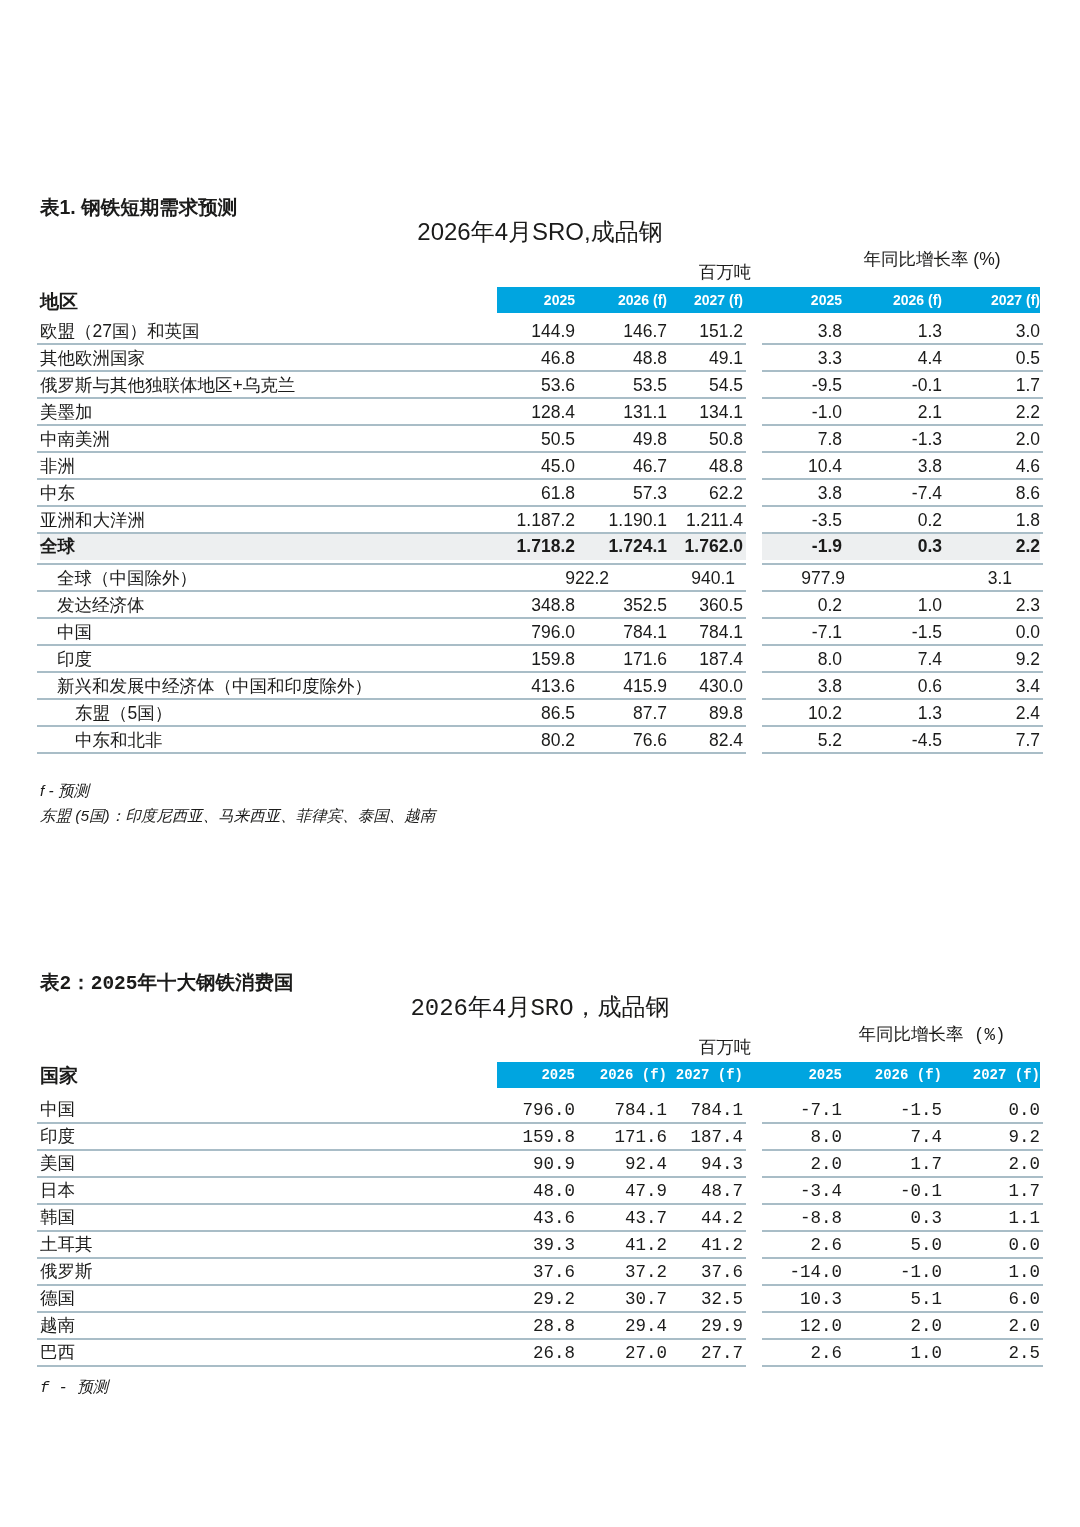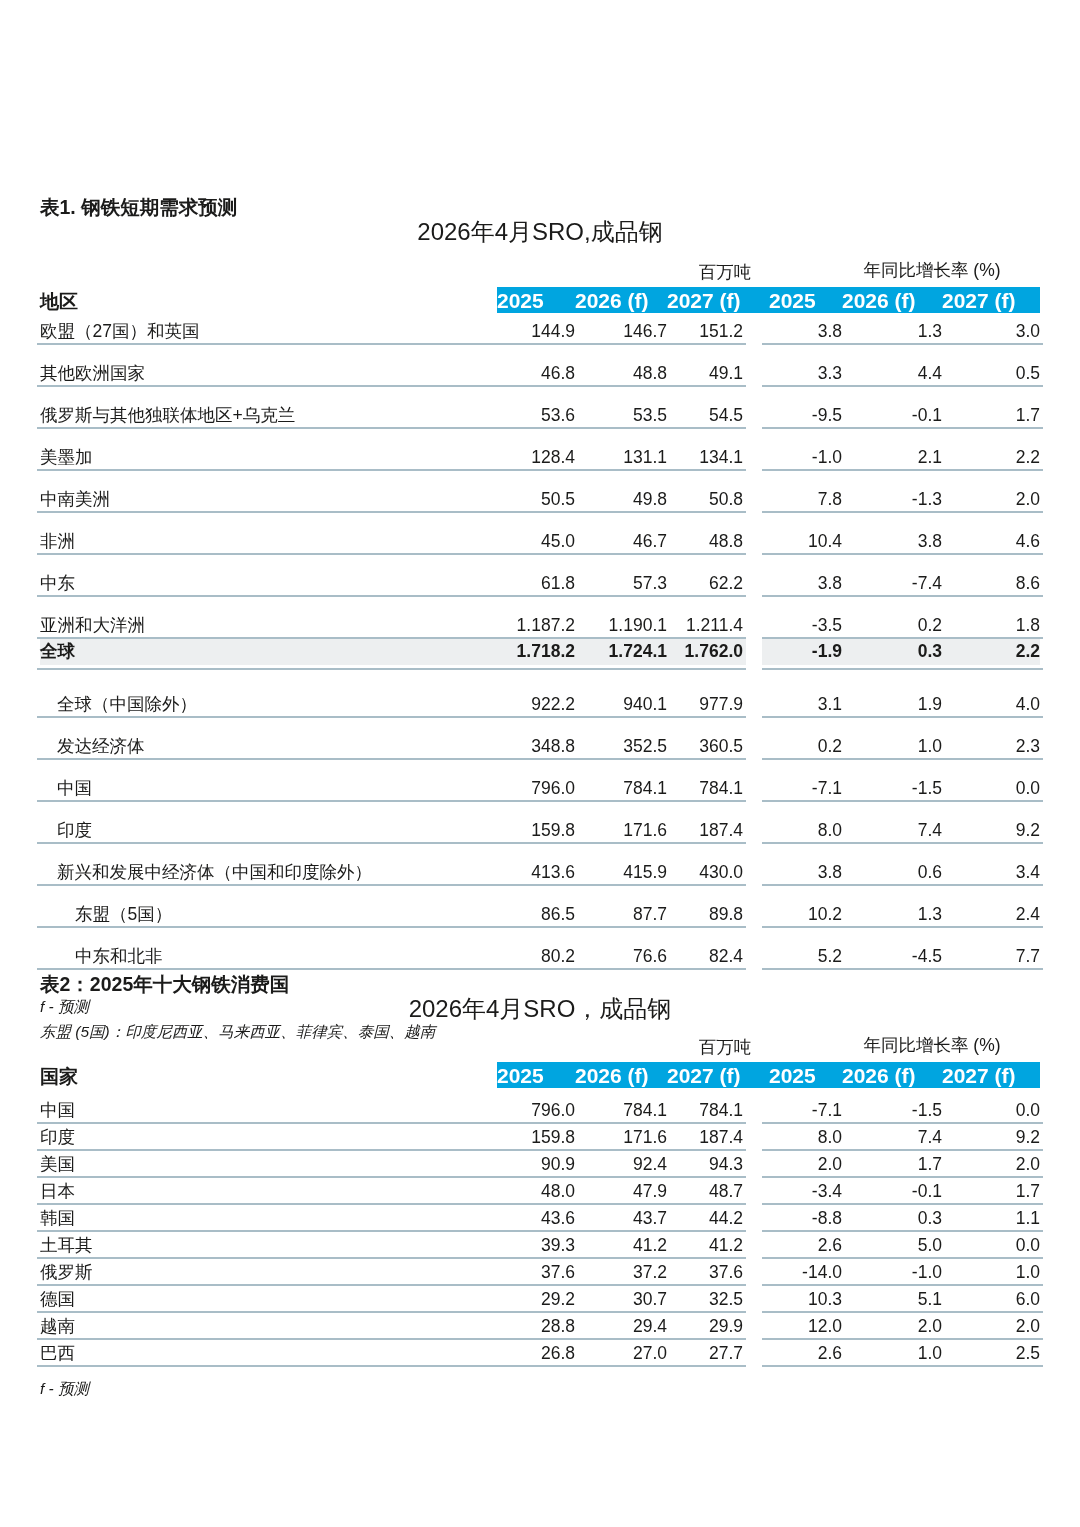--- a/index.html
+++ b/index.html
@@ -9,53 +9,53 @@
     --ink:#1B1B1A;
   }
   html,body{margin:0;padding:0;background:#fff;}
   .page{
     position:relative;width:1080px;height:1527px;background:#fff;
     font-family:"Liberation Sans", sans-serif;color:var(--ink);
     overflow:hidden;
   }
   .tblock{position:absolute;left:40px;width:1000px;}
   #t1{top:195px;}
-  #t2{top:972px;}
+  #t2{top:972px;font-family:Liberation Mono, monospace;}
   .t-title{margin:0;font-size:19.5px;font-weight:700;text-align:left;line-height:24px;}
   .t-subtitle{font-size:24px;text-align:center;line-height:25px;}
   .t2 .t-subtitle{margin-top:0;}
   .units-row{position:relative;height:26px;margin-top:16px;font-size:17.5px;}
   .t2 .units-row{margin-top:14px;}
   .unit-volume{position:absolute;left:685px;transform:translateX(-50%);bottom:2px;white-space:nowrap;}
-  .unit-growth{position:absolute;left:892px;transform:translateX(-50%);bottom:4px;white-space:nowrap;}
+  .unit-growth{position:absolute;left:892px;transform:translateX(-50%);bottom:15px;white-space:nowrap;}
 
   .grid8{display:grid;grid-template-columns:457px 78px 92px 76px 26px 73px 100px 98px;}
 
   .header-row{position:relative;height:26px;margin-top:1px;align-items:center;}
   .header-row::before{content:"";position:absolute;left:457px;right:0;top:0;bottom:0;background:var(--accent);}
-  .hcell{position:relative;z-index:1;color:#fff;font-weight:700;font-size:21px;line-height:17px;}
+  .hcell{position:relative;z-index:1;color:#fff;font-weight:700;font-size:14px;text-align:right;line-height:17px;}
   .row-head{position:relative;z-index:1;font-size:19px;font-weight:700;color:var(--ink);text-align:left;align-self:end;padding-bottom:1px;line-height:20px;white-space:nowrap;}
 
   .rows{position:relative;}
-  .row{position:relative;height:42px;align-items:end;font-size:17.5px;}
+  .row{position:relative;height:27px;align-items:end;font-size:17.5px;}
   .t2 .row{height:27px;}
   .t1 .row:first-of-type{height:32px;}
   .t2 .row:first-of-type{height:36px;}
   .row > div{padding-bottom:4px;line-height:19px;white-space:nowrap;}
   .row::before{content:"";position:absolute;bottom:0;left:-3px;width:709px;height:2px;background:var(--divider);}
   .row::after{content:"";position:absolute;bottom:0;left:722px;right:-3px;height:2px;background:var(--divider);}
   .num{text-align:right;}
   .gapcell{}
   .row.bold{font-weight:700;}
   .row.shaded{
     height:31px;
     background:linear-gradient(to right, var(--shade) 0 706px, #fff 706px 722px, var(--shade) 722px 100%) top / 100% 26px no-repeat;
   }
   .row.shaded > div{padding-bottom:9px;}
-  .row.section-start{margin-top:6px;}
+  .row.section-start{gap:34px;}
   .row.indent-1 .label{padding-left:17px;}
   .row.indent-2 .label{padding-left:35px;}
 
   .footnotes{margin-top:24px;font-style:italic;font-size:15.5px;}
   .t2 .footnotes{margin-top:9px;}
   .footnote{line-height:25px;}
 </style>
 </head>
 <body>
 

